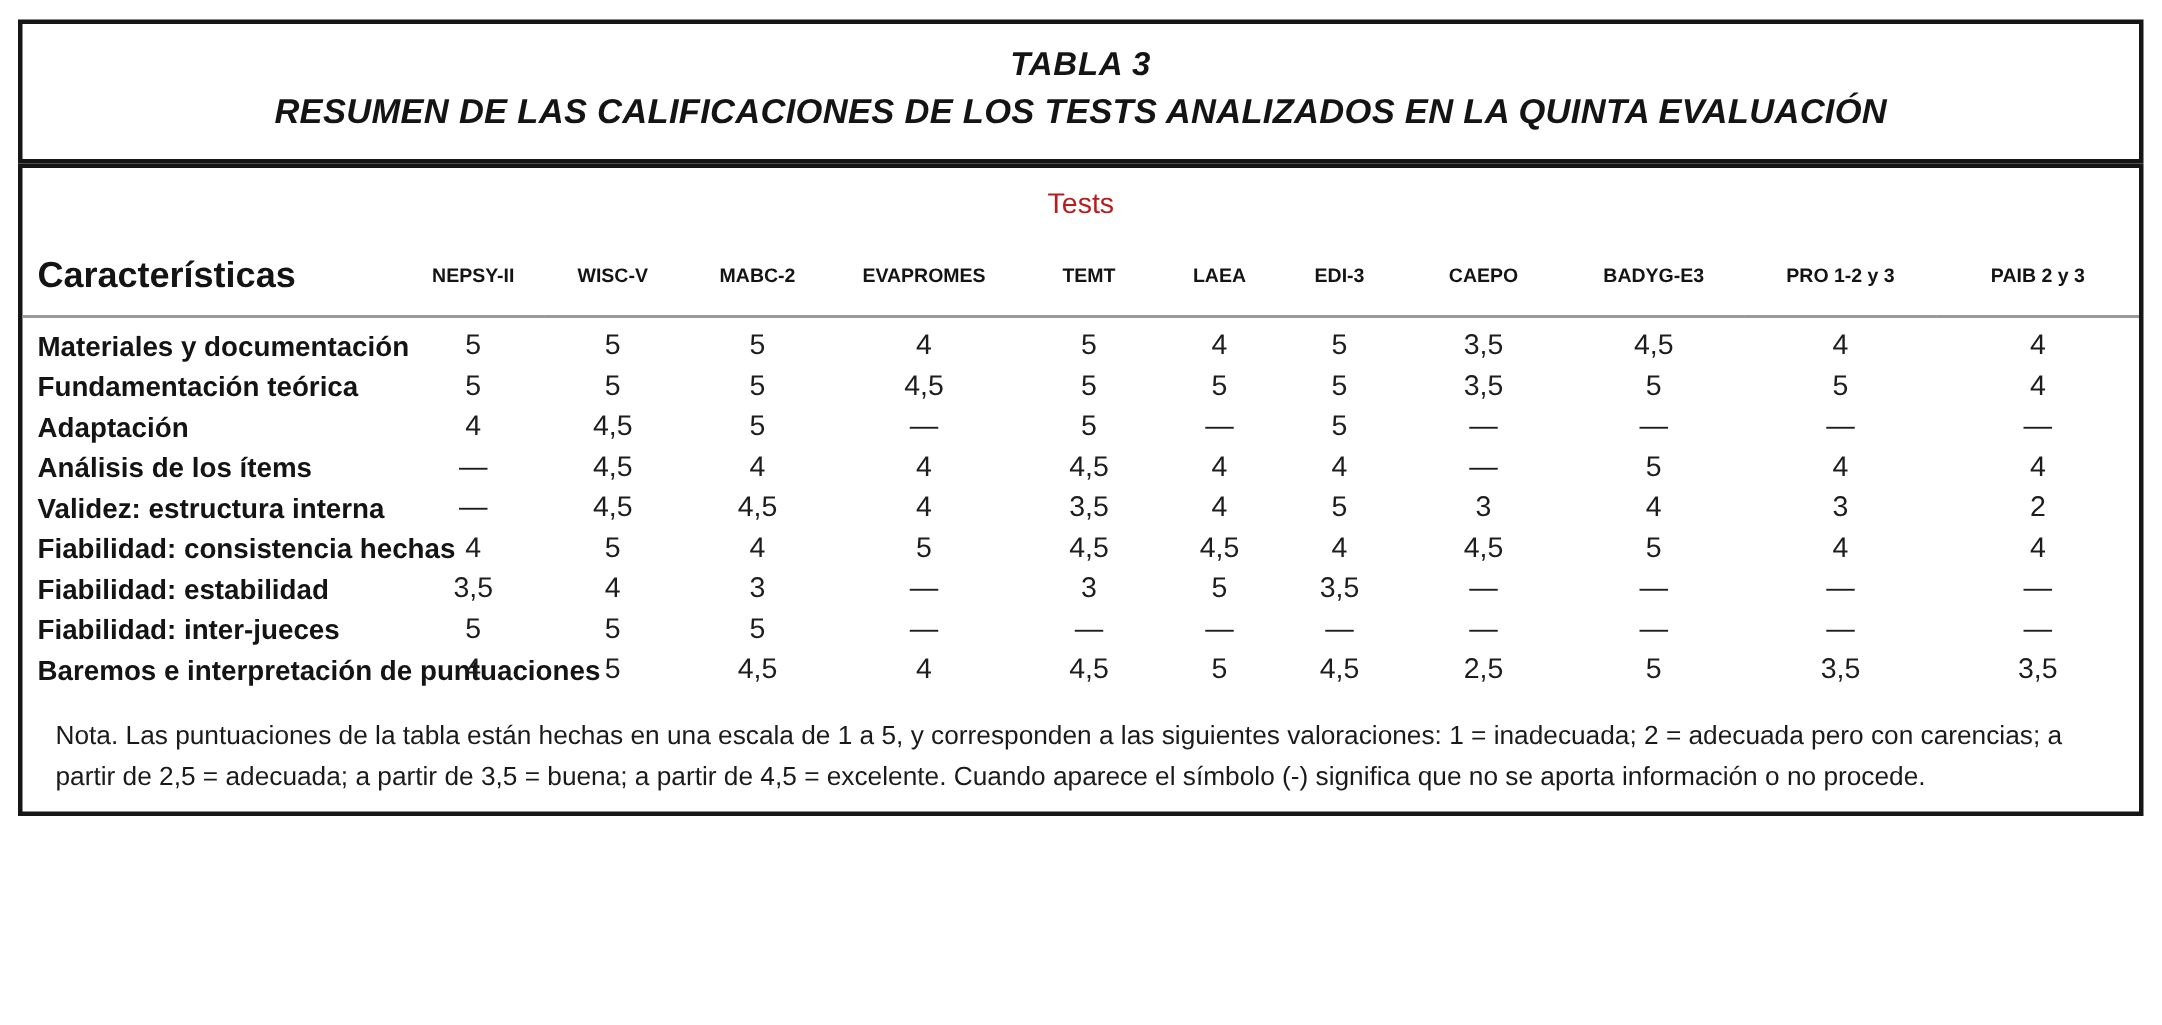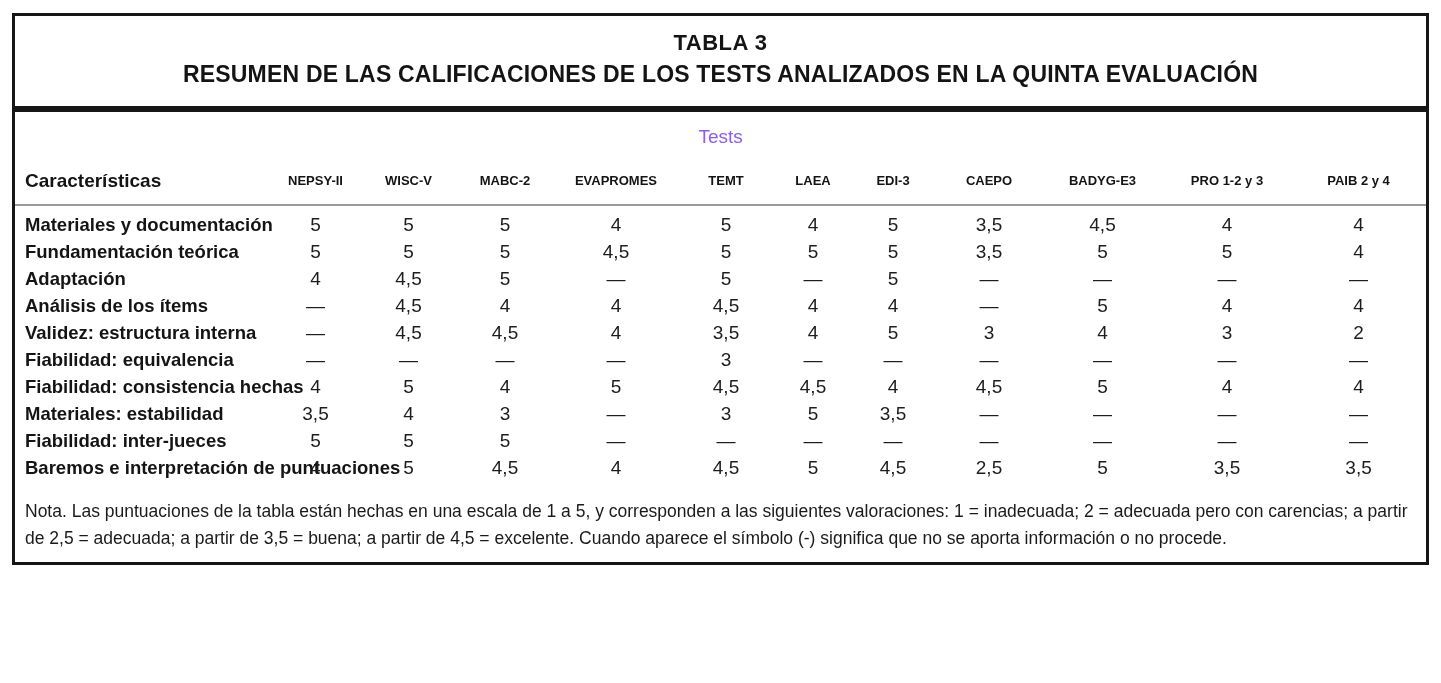--- a/index.html
+++ b/index.html
@@ -8,20 +8,21 @@
     padding:13px 12px 8px 12px;
     font-family:"Liberation Sans", sans-serif;
     color:#141414;background:#ffffff;
   }
   
   .title-box{
     border:3px solid #161616;
     text-align:center;
     padding:13px 10px 15px 10px;
     box-sizing:border-box;
+    font-style:italic;
   }
   .title-line1{
     font-size:22px;font-weight:700;letter-spacing:.5px;line-height:1.3;
   }
   .title-line2{
     font-size:23px;font-weight:700;letter-spacing:.2px;line-height:1.45;
   }
   
   .table-box{
     border:3px solid #161616;
@@ -30,24 +31,24 @@
     padding:4px 0 10px 0;
   }
   table.scores{
     width:100%;
     border-collapse:collapse;
     table-layout:fixed;
   }
   th,td{padding:0;font-weight:400;}
   th.group-h{
     font-size:19px;font-weight:400;text-align:center;
-    padding:10px 0 16px 0;color:#8b5cf6;
+    padding:10px 0 16px 0;color:#b91c1c;
   }
   th.corner-h{
-    text-align:left;font-size:19px;font-weight:700;
+    text-align:left;font-size:24px;font-weight:700;
     padding:6px 0 12px 10px;
     border-bottom:2px solid #9a9a9a;
   }
   th.col-h{
     text-align:center;font-size:13px;font-weight:700;
     padding:6px 0 12px 0;
     border-bottom:2px solid #9a9a9a;
     white-space:nowrap;
   }
   tbody th.row-label{
@@ -56,21 +57,21 @@
     height:27px;vertical-align:middle;margin-top:23px;
   }
   tbody tr:first-child th.row-label, tbody tr:first-child td{padding-top:6px;}
   tbody td{
     text-align:center;font-size:19px;font-weight:400;
     height:27px;vertical-align:middle;color:#1d1d1d;
     white-space:nowrap;
   }
   .note{
     font-size:17.5px;line-height:1.55;color:#1a1a1a;
-    margin:16px 0 0 0;padding:0 12px 0 10px;
+    margin:16px 0 0 12px;padding:0 12px 0 10px;
   }
 </style>
 </head>
 <body>
 
 <div class="page">
 
   <div class="title-box">
     <div class="title-line1">TABLA 3</div>
     <div class="title-line2">RESUMEN DE LAS CALIFICACIONES DE LOS TESTS ANALIZADOS EN LA QUINTA EVALUACIÓN</div>
@@ -102,21 +103,21 @@
         <th class="col-h">NEPSY-II</th>
             <th class="col-h">WISC-V</th>
             <th class="col-h">MABC-2</th>
             <th class="col-h">EVAPROMES</th>
             <th class="col-h">TEMT</th>
             <th class="col-h">LAEA</th>
             <th class="col-h">EDI-3</th>
             <th class="col-h">CAEPO</th>
             <th class="col-h">BADYG-E3</th>
             <th class="col-h">PRO 1-2 y 3</th>
-            <th class="col-h">PAIB 2 y 4</th>
+            <th class="col-h">PAIB 2 y 3</th>
           </tr>
       </thead>
       <tbody>
 
       <tr>
             <th class="row-label"><span>Materiales y documentación</span></th>
             <td>5</td>
             <td>5</td>
             <td>5</td>
             <td>4</td>
@@ -178,49 +179,35 @@
             <td>4</td>
             <td>3,5</td>
             <td>4</td>
             <td>5</td>
             <td>3</td>
             <td>4</td>
             <td>3</td>
             <td>2</td>
           </tr>
           <tr>
-            <th class="row-label"><span>Fiabilidad: equivalencia</span></th>
-            <td>—</td>
-            <td>—</td>
-            <td>—</td>
-            <td>—</td>
-            <td>3</td>
-            <td>—</td>
-            <td>—</td>
-            <td>—</td>
-            <td>—</td>
-            <td>—</td>
-            <td>—</td>
-          </tr>
-          <tr>
             <th class="row-label"><span>Fiabilidad: consistencia hechas</span></th>
             <td>4</td>
             <td>5</td>
             <td>4</td>
             <td>5</td>
             <td>4,5</td>
             <td>4,5</td>
             <td>4</td>
             <td>4,5</td>
             <td>5</td>
             <td>4</td>
             <td>4</td>
           </tr>
           <tr>
-            <th class="row-label"><span>Materiales: estabilidad</span></th>
+            <th class="row-label"><span>Fiabilidad: estabilidad</span></th>
             <td>3,5</td>
             <td>4</td>
             <td>3</td>
             <td>—</td>
             <td>3</td>
             <td>5</td>
             <td>3,5</td>
             <td>—</td>
             <td>—</td>
             <td>—</td>

